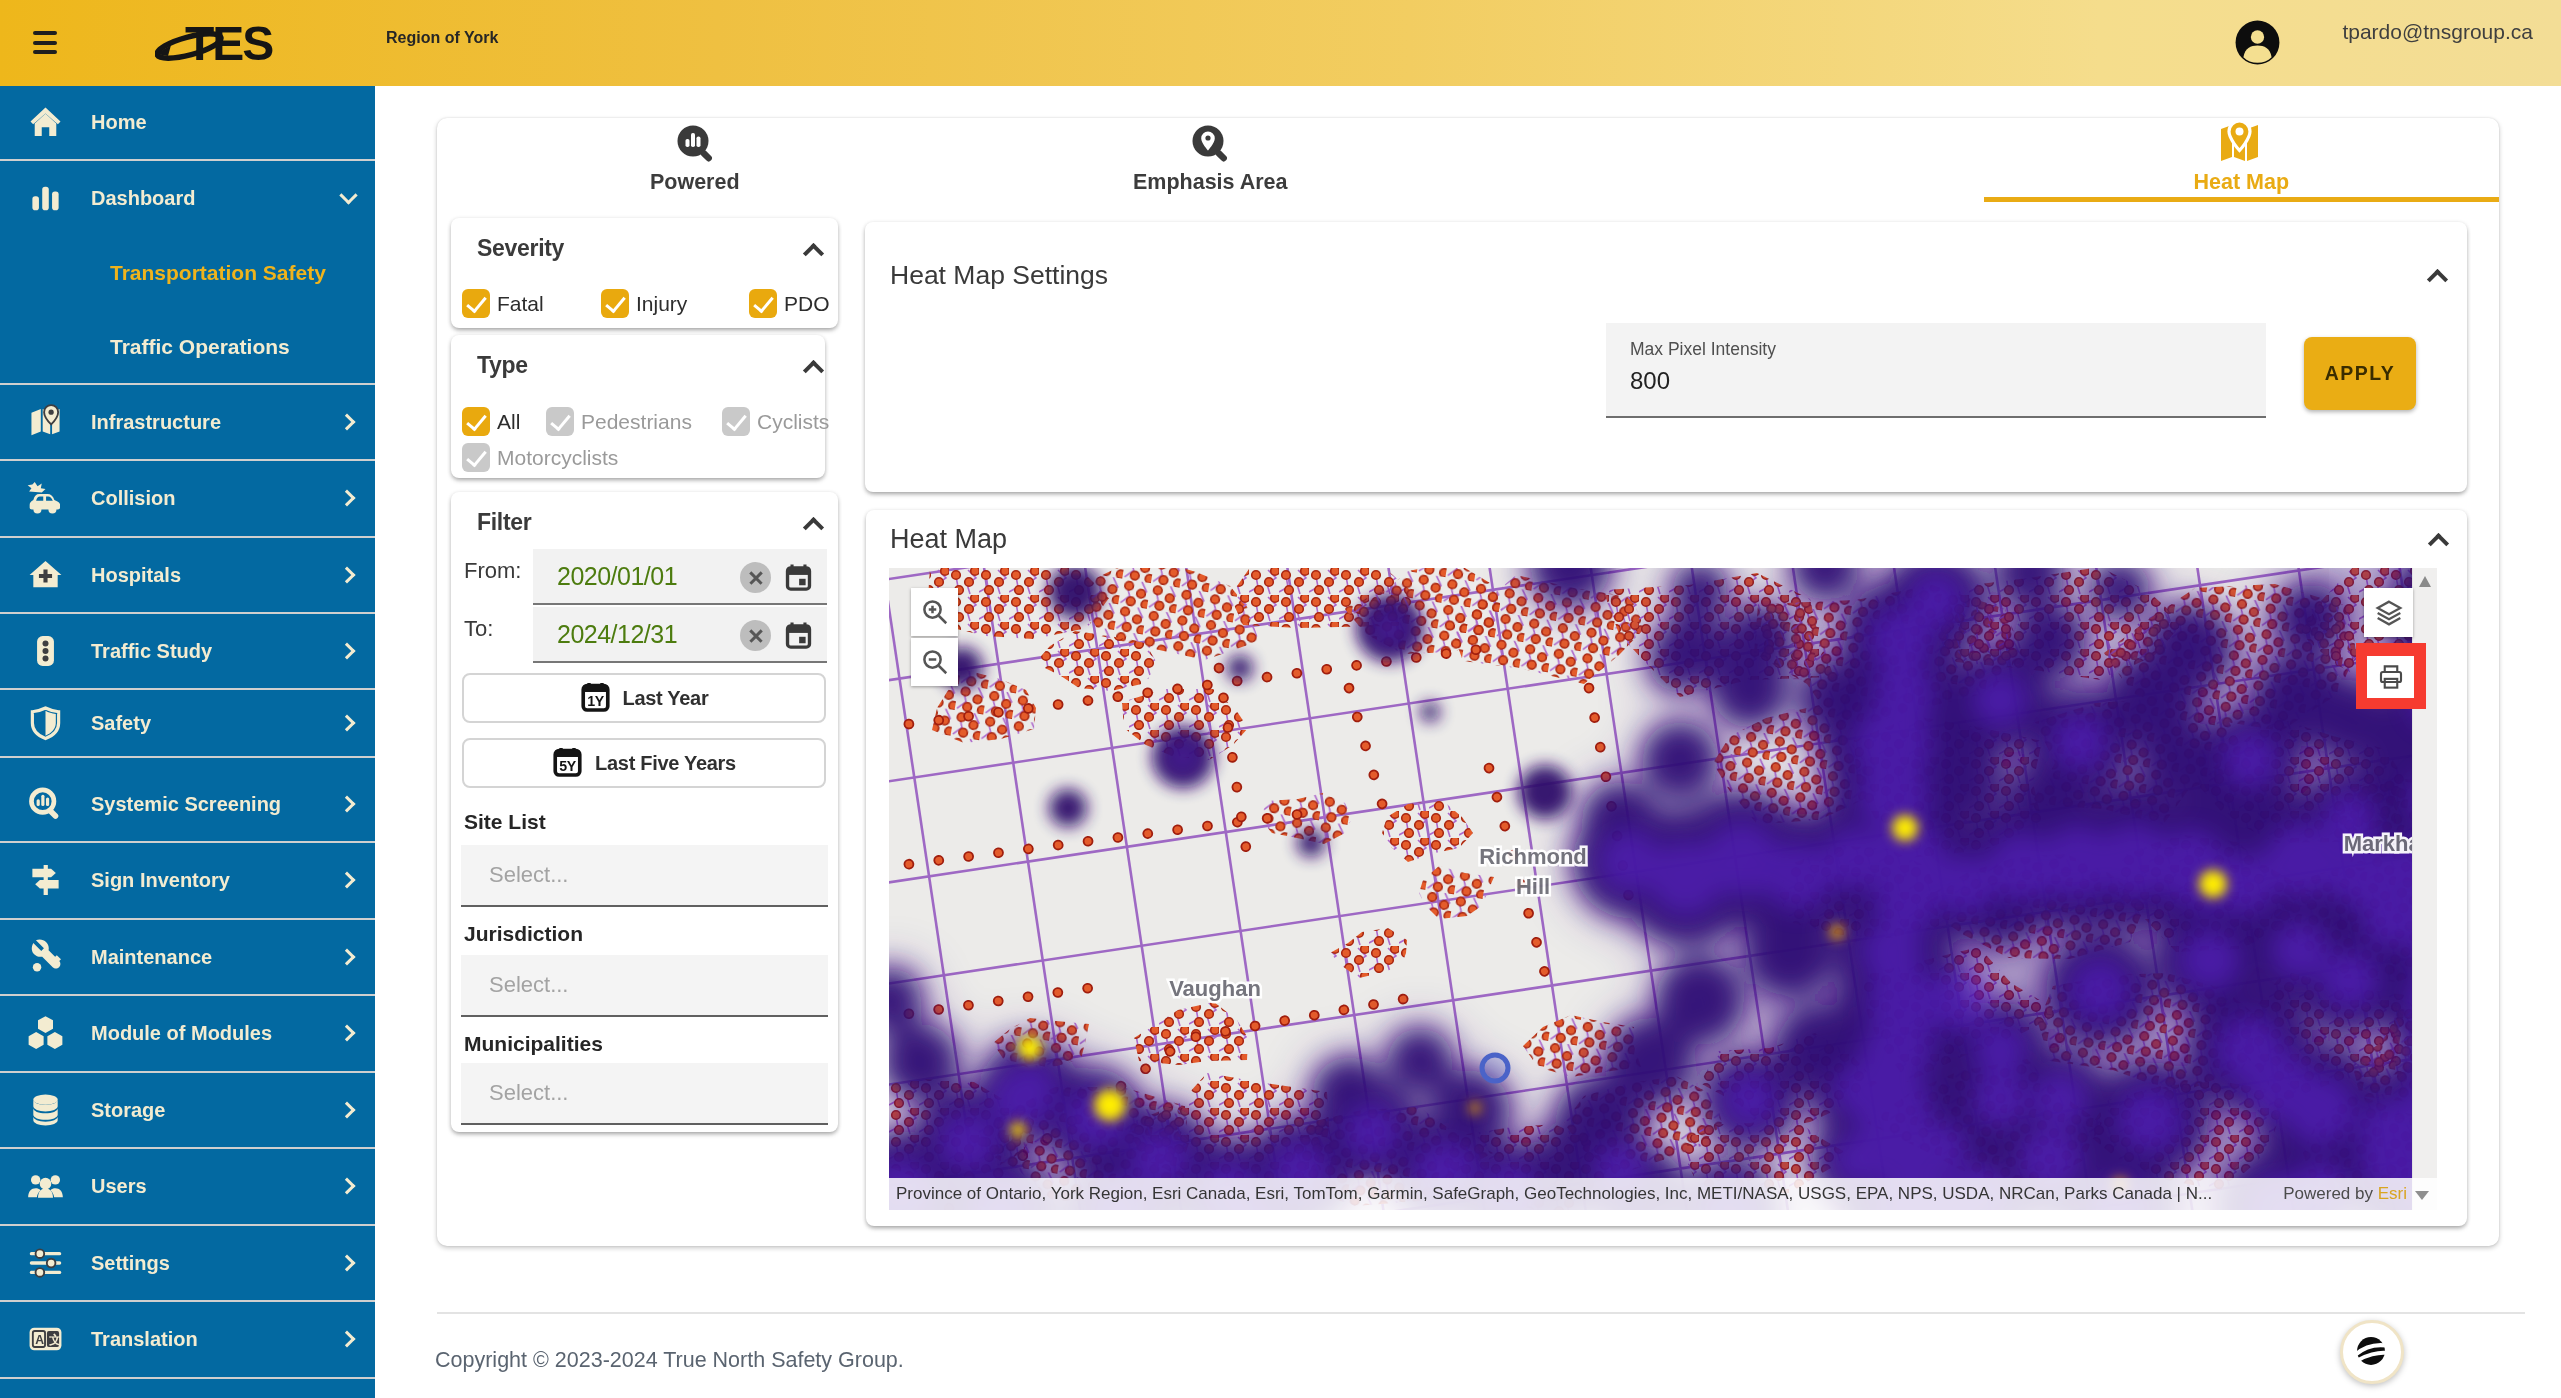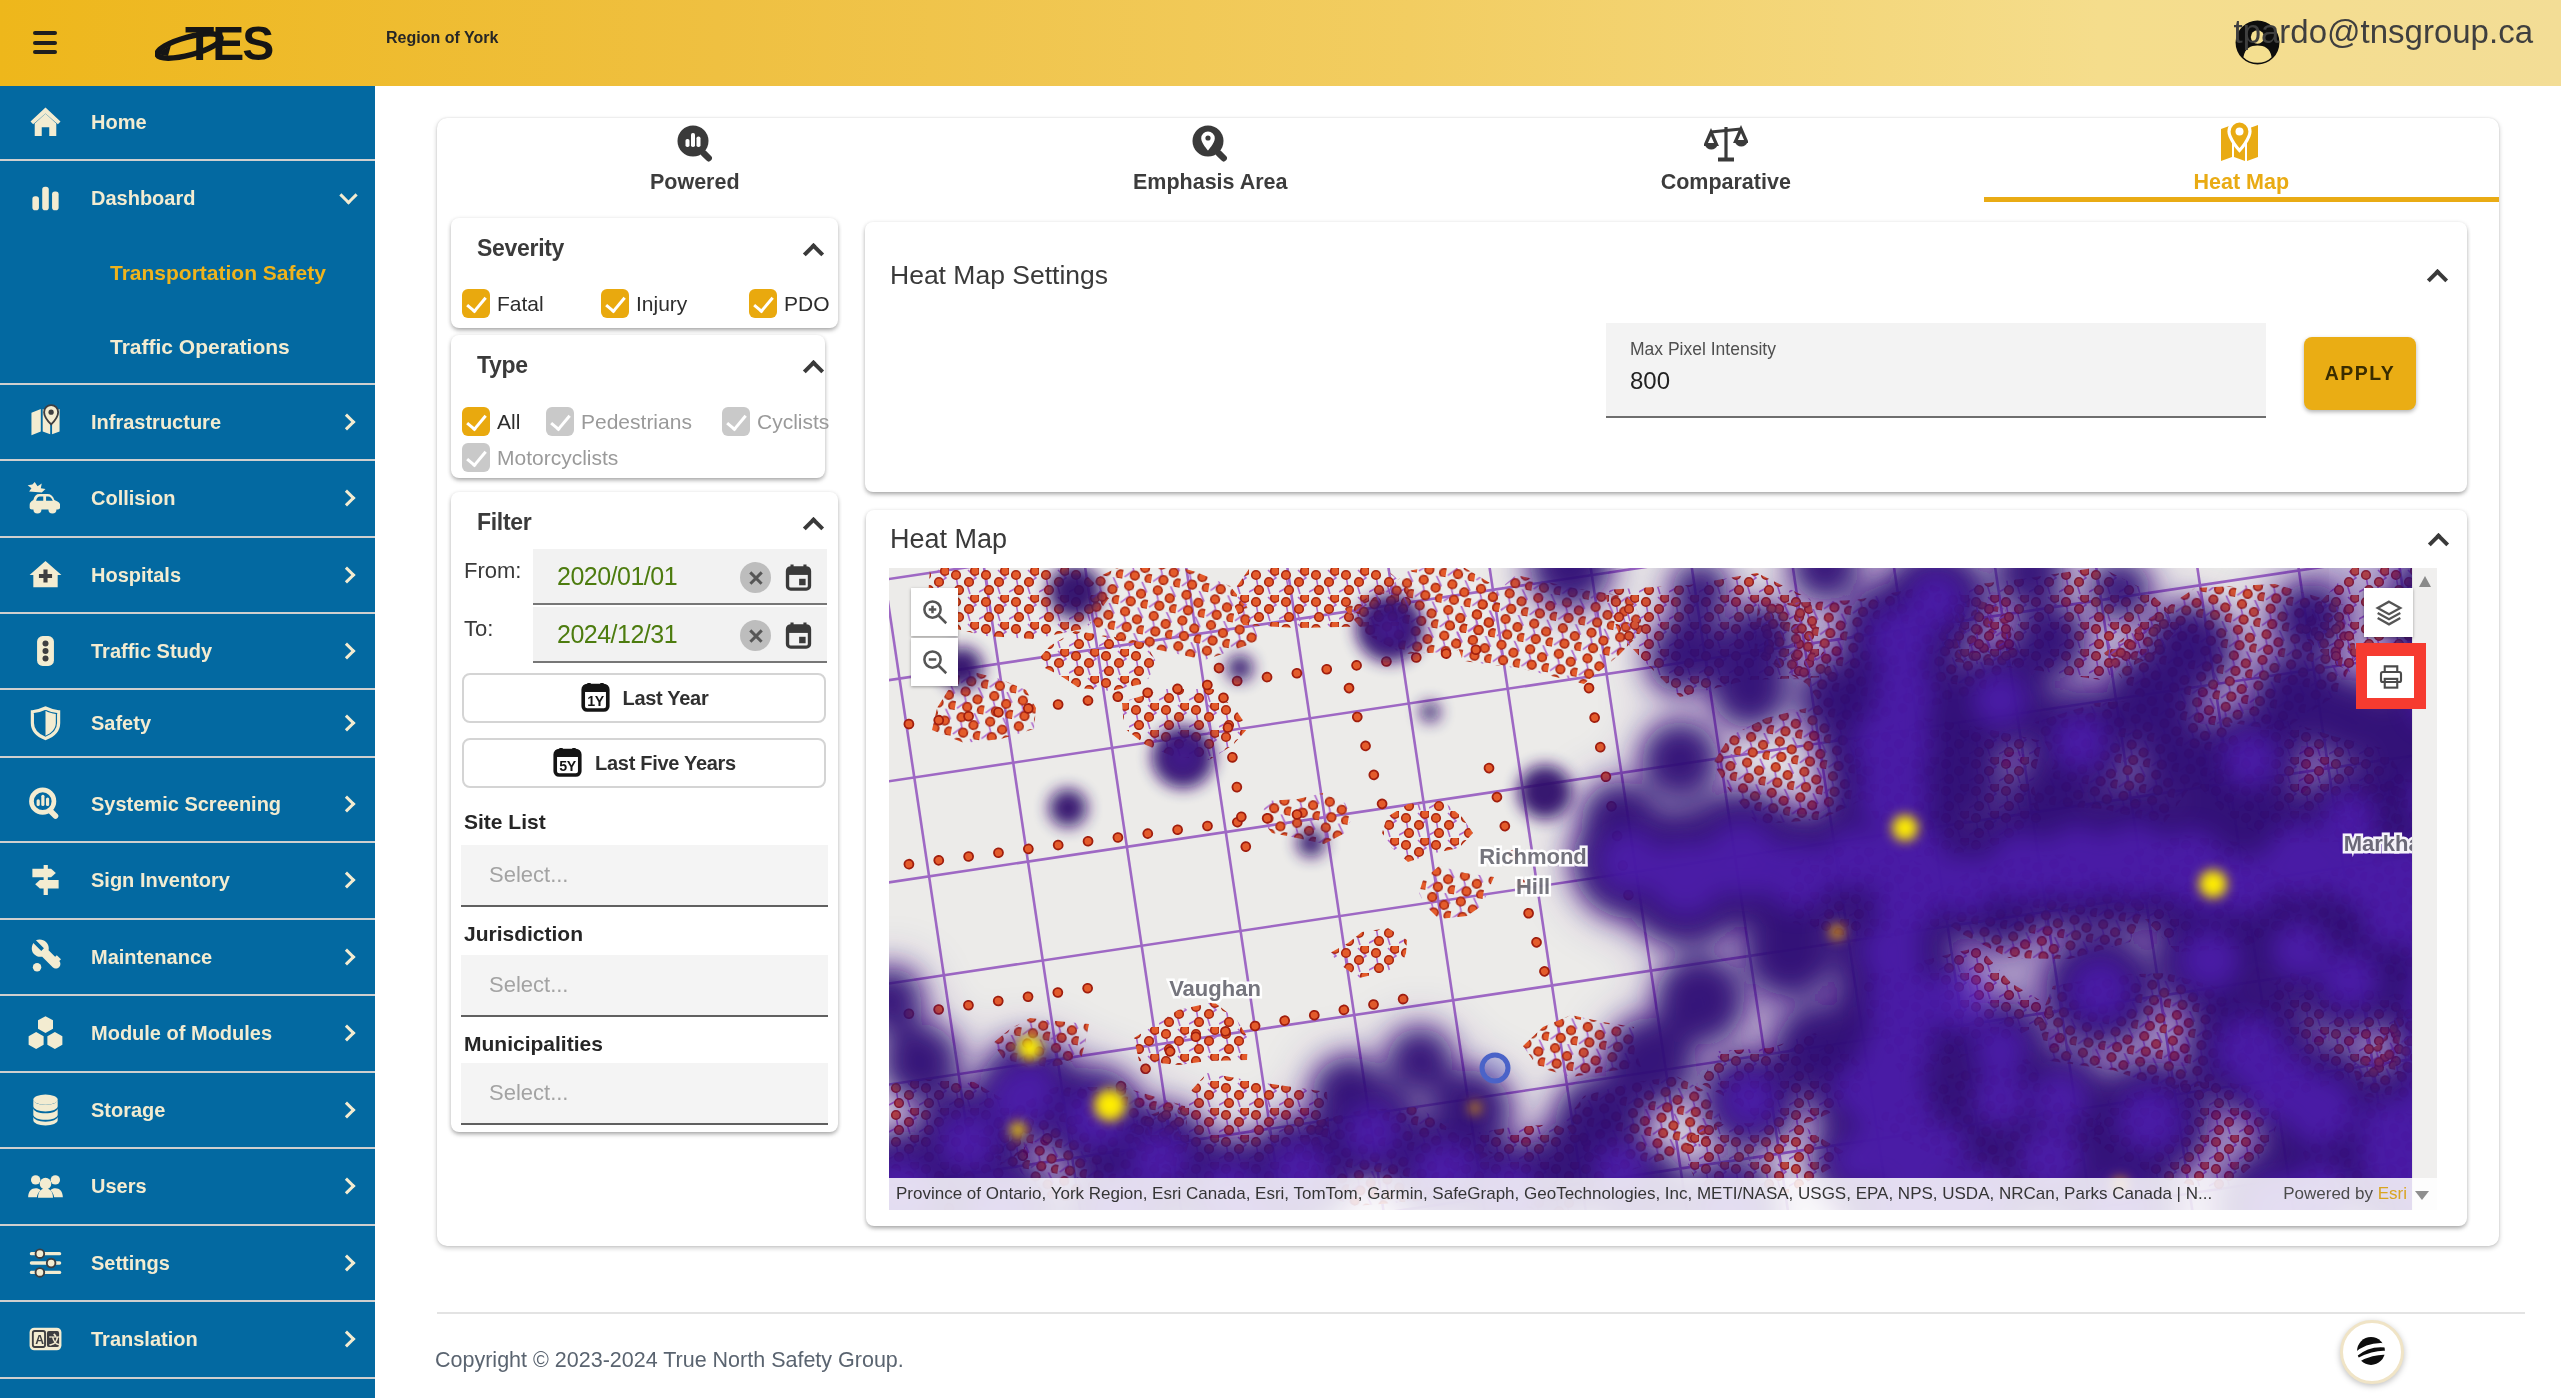--- a/index.html
+++ b/index.html
@@ -4,21 +4,21 @@
 *{margin:0;padding:0;box-sizing:border-box}
 html,body{width:2561px;height:1398px;overflow:hidden;background:#fff;
  font-family:"Liberation Sans",sans-serif;}
 #app{position:absolute;left:0;top:0;width:2561px;height:1398px;overflow:hidden}
 
 .hdr{position:absolute;left:0;top:0;width:2561px;height:86px;
  background:linear-gradient(90deg,#eeb71b 0%,#efc041 28%,#f2cd61 55%,#f5dd8c 82%,#f3dd96 100%);z-index:30}
 .burger{position:absolute;left:33px;top:31px;width:24px;height:24px}
 .burger i{position:absolute;left:0;width:24px;height:4.4px;background:#1f1f1f;border-radius:2px}
 .htitle{position:absolute;left:386px;top:29px;font-size:16px;font-weight:700;color:#262626}
-.email{position:absolute;right:28px;top:13px;font-size:33px;color:#3f3f3f}
+.email{position:absolute;right:28px;top:20px;font-size:21px;color:#3f3f3f}
 
 .side{position:absolute;left:0;top:86px;width:375px;height:1312px;background:#0369a1;z-index:25}
 .srow{position:absolute;left:0;width:375px;color:#f3ecd1;font-weight:700;font-size:20px}
 .srow .lbl{position:absolute;left:91px;top:50%;transform:translateY(-50%);white-space:nowrap}
 .srow .sublbl{position:absolute;left:110px;top:50%;transform:translateY(-50%);white-space:nowrap;font-size:21px}
 .srow .icon{position:absolute;left:23px;top:50%;transform:translateY(-50%);width:45px;height:45px}
 .srow.divb{border-bottom:2px solid #cfcfcf}
 .chevR{position:absolute;right:22px;top:50%;width:12px;height:12px;border-right:3.2px solid #f3ecd1;border-bottom:3.2px solid #f3ecd1;transform:translateY(-50%) rotate(-45deg)}
 .chevD{position:absolute;right:20px;top:50%;width:13px;height:13px;border-right:3.2px solid #f3ecd1;border-bottom:3.2px solid #f3ecd1;transform:translateY(-70%) rotate(45deg)}
 .amber{color:#efb31c}
@@ -256,34 +256,20 @@
         <div class="tab" style="left:515.5px;width:515.5px;color:#3c3c3c">
           <svg width="44" height="44" viewBox="0 0 44 44">
             <g fill="#3a3a3a">
               <circle cx="20" cy="20" r="15.5"></circle>
               <rect x="31" y="28" width="13" height="6.4" rx="3" transform="rotate(45 31 28)"></rect>
               <path d="M20 10.5 a6.8 6.8 0 0 1 6.8 6.8 c0 4.8-6.8 12.2-6.8 12.2 s-6.8-7.4-6.8-12.2 a6.8 6.8 0 0 1 6.8-6.8 Z" fill="#fff"></path>
               <circle cx="20" cy="17" r="2.6" fill="#3a3a3a"></circle>
             </g>
           </svg>
           <div class="tlab">Emphasis Area</div>
-        </div>
-        <div class="tab" style="left:1031.0px;width:515.5px;color:#3c3c3c">
-          <svg width="44" height="44" viewBox="0 0 44 44">
-            <g stroke="#3a3a3a" stroke-width="3.2" fill="none">
-              <line x1="22" y1="6" x2="22" y2="37"></line>
-              <line x1="14" y1="38.5" x2="30" y2="38.5" stroke-width="4"></line>
-              <line x1="7" y1="11" x2="37" y2="8"></line>
-              <path d="M7 11 L1.5 23.5 L12.5 23.5 Z"></path>
-              <path d="M1 24 a6.6 6.6 0 0 0 12.5 0 Z" fill="#3a3a3a" stroke="none"></path>
-              <path d="M37 8 L31.5 20.5 L42.5 20.5 Z"></path>
-              <path d="M31 21 a6.6 6.6 0 0 0 12.5 0 Z" fill="#3a3a3a" stroke="none"></path>
-            </g>
-          </svg>
-          <div class="tlab">Comparative</div>
         </div>
         <div class="tab" style="left:1546.5px;width:515.5px;color:#e9ab14">
           <svg width="44" height="44" viewBox="0 0 44 44">
             <g fill="#e9ab14">
               <path d="M2 8 L13 4 V36 L2 40 Z M15 4 L26 8 V40 L15 36 Z M28 8 L39 4 V36 L28 40 Z"></path>
               <path d="M20.5 0 a10.5 10.5 0 0 1 10.5 10.5 c0 7.5-10.5 19-10.5 19 s-10.5-11.5-10.5-19 A10.5 10.5 0 0 1 20.5 0 Z" stroke="#fff" stroke-width="3.2"></path>
               <circle cx="20.5" cy="10.5" r="4" fill="#fff"></circle>
             </g>
           </svg>
           <div class="tlab">Heat Map</div>

